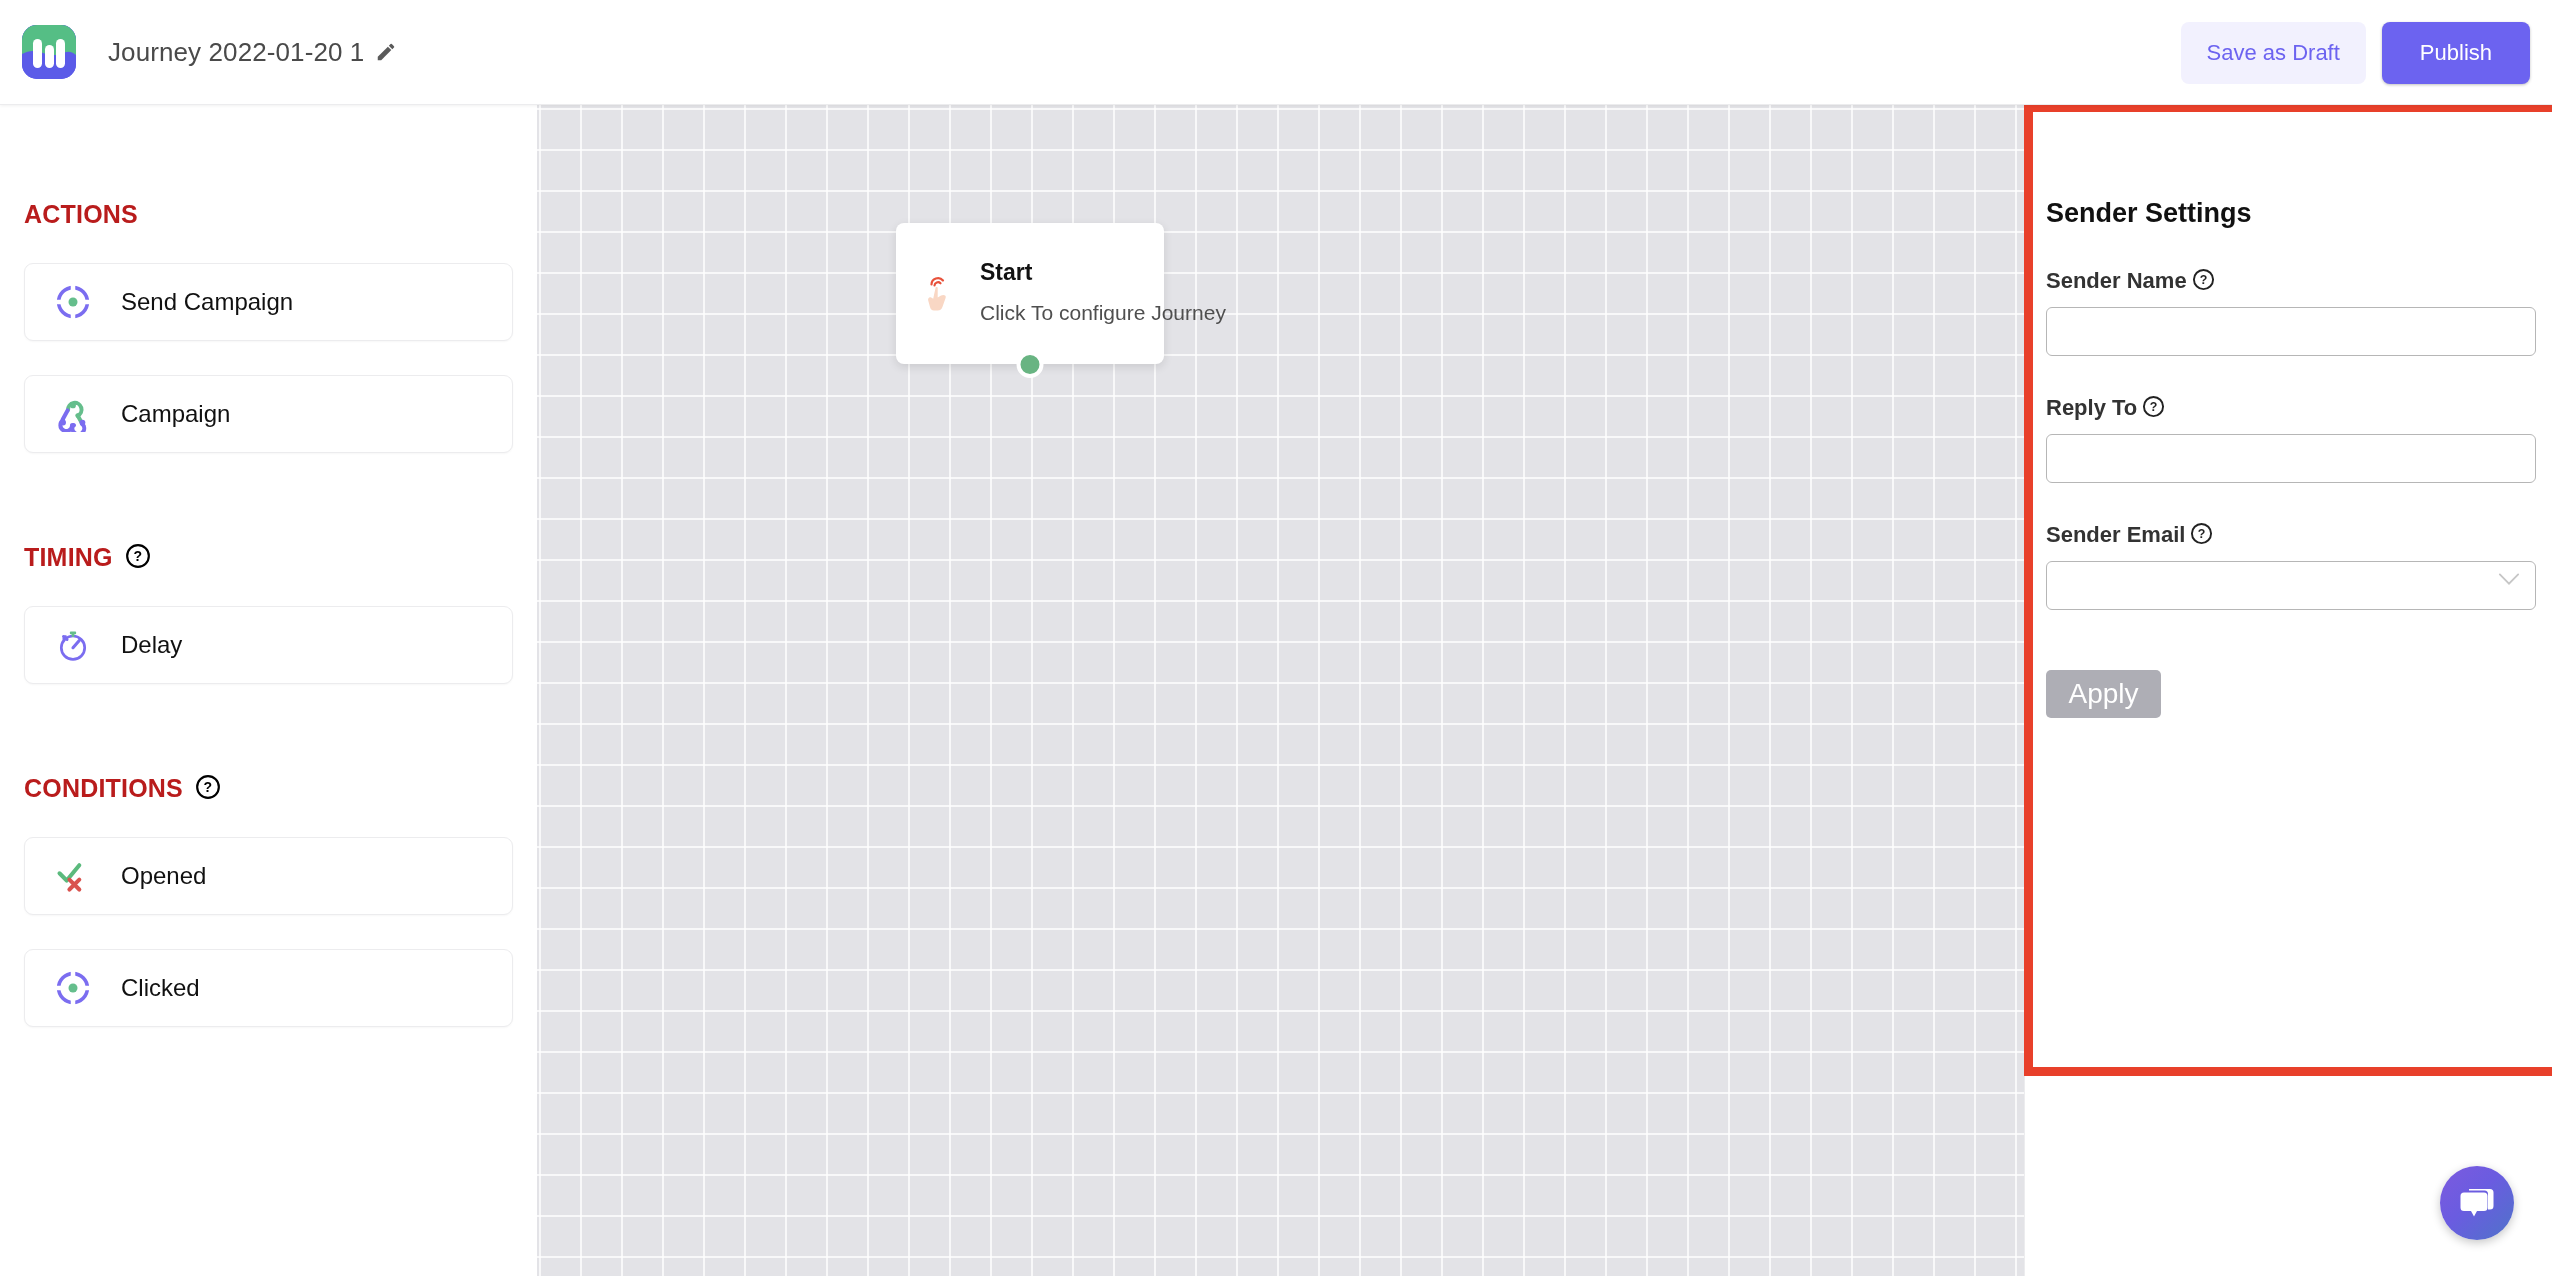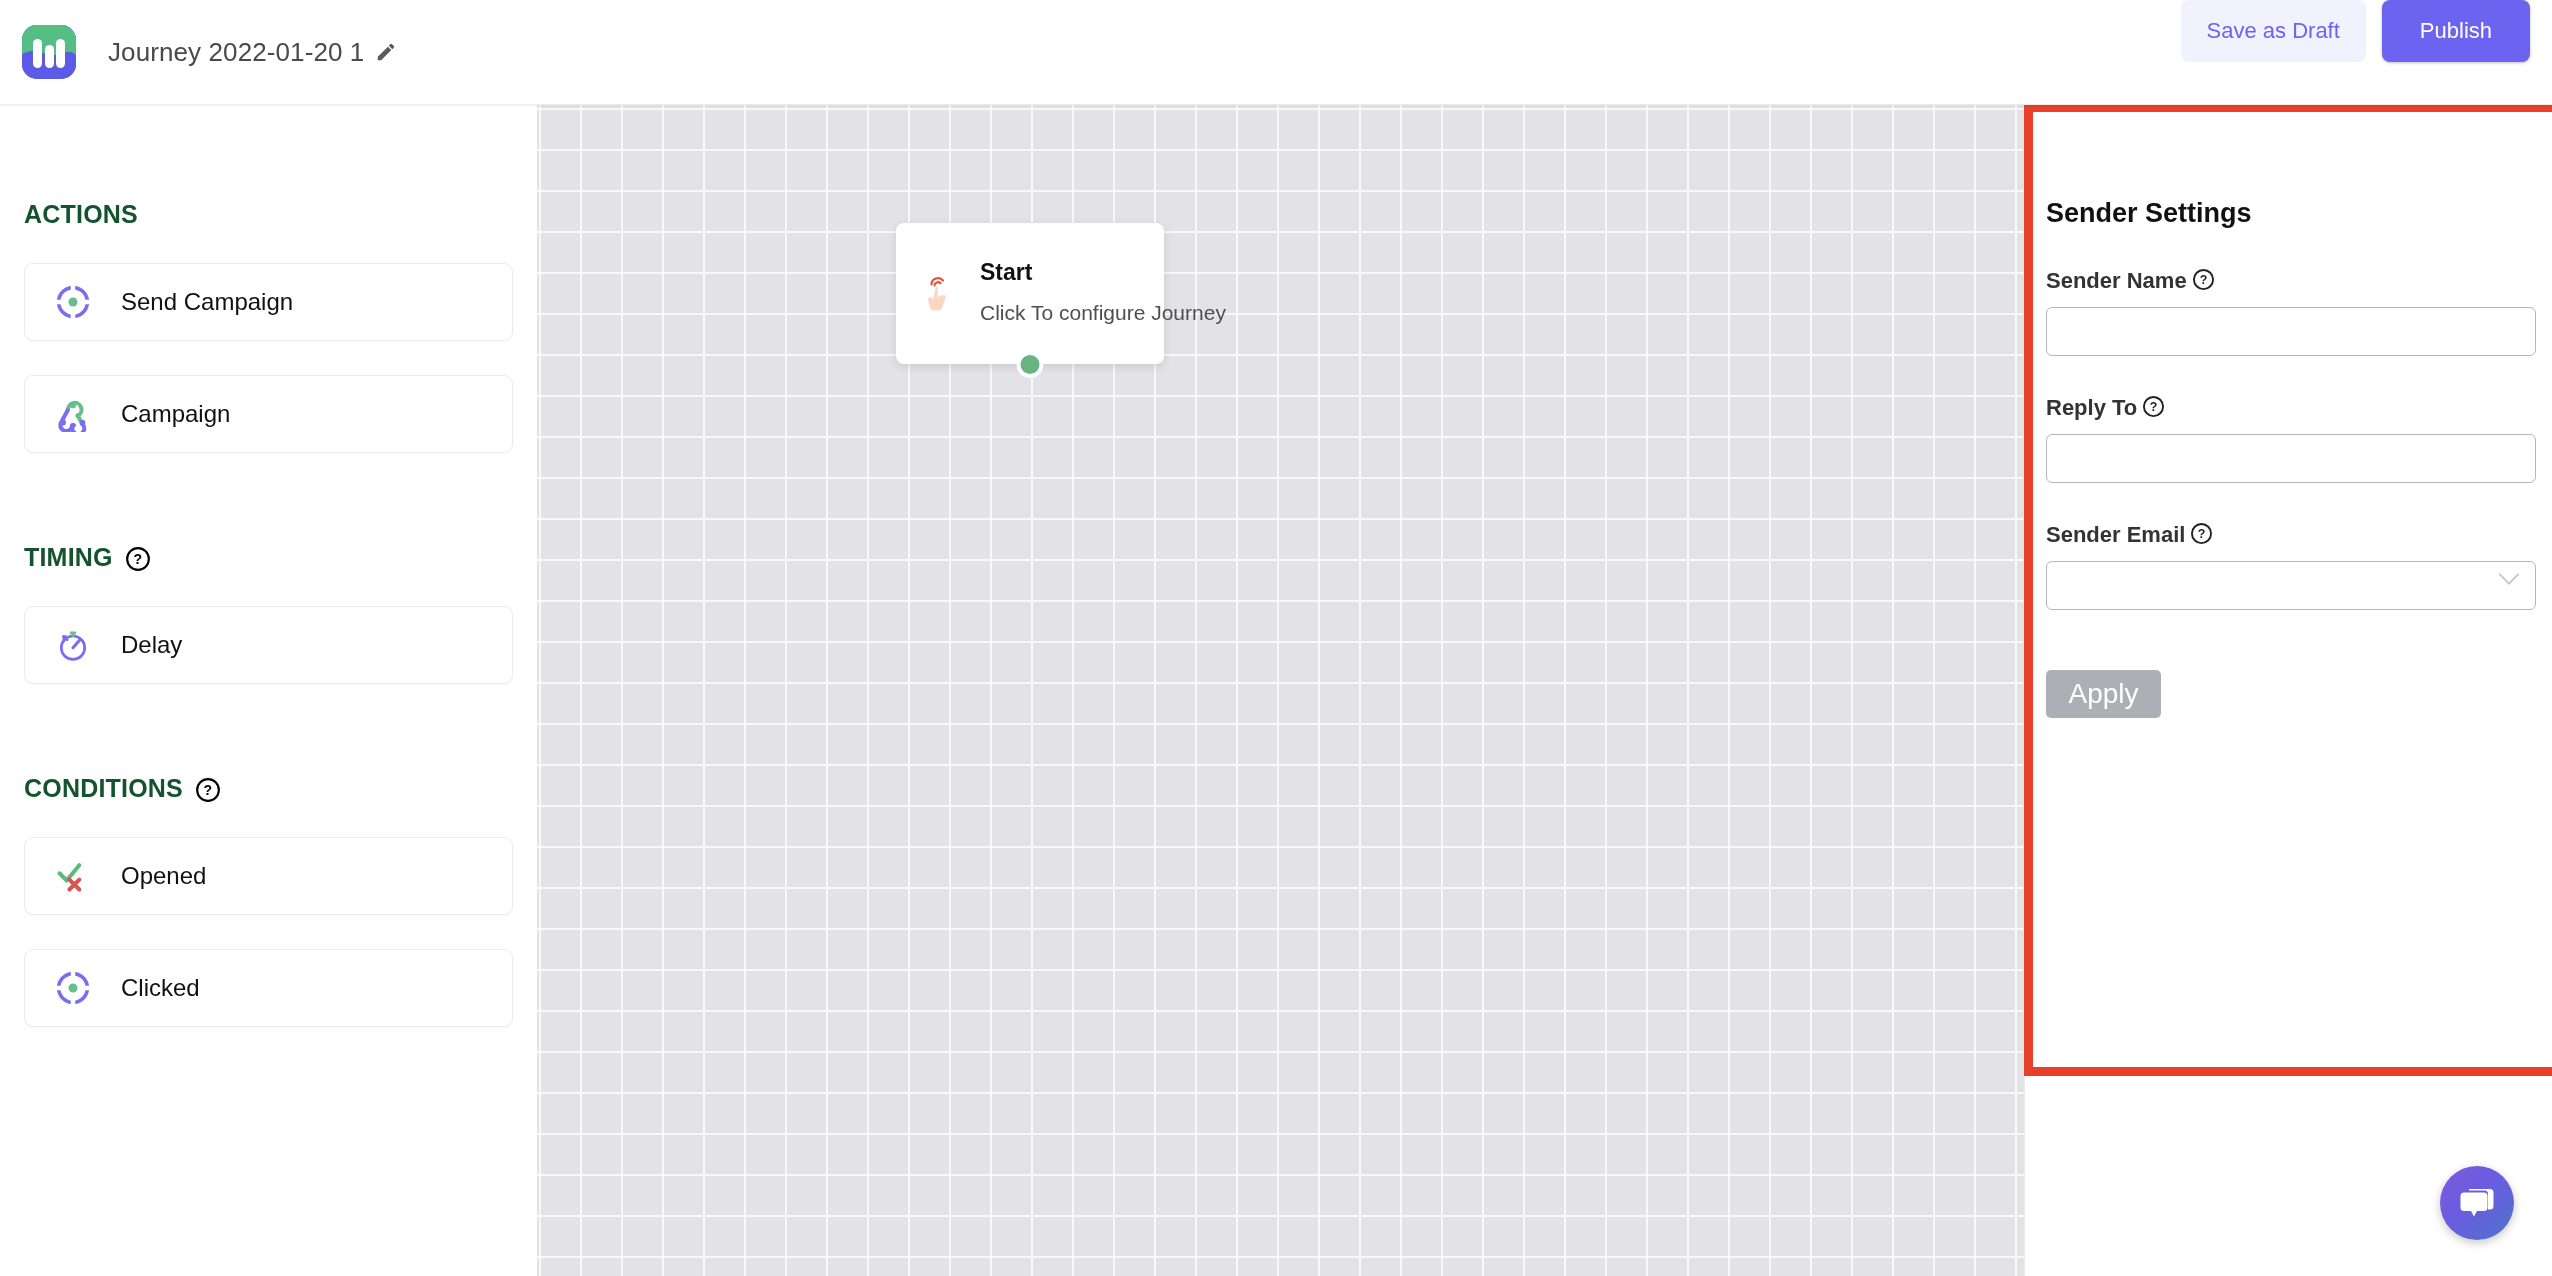--- a/index.html
+++ b/index.html
@@ -42,21 +42,21 @@
     margin-left: 32px;
     font-size: 26px; color: #4a4a4a; letter-spacing: 0.1px;
     white-space: nowrap;
   }
   .edit-pencil {
     margin-left: 11px; width: 22px; height: 22px; display: inline-block;
     vertical-align: -3px; cursor: pointer;
   }
   .header-actions {
     position: absolute; right: 22px; top: 0; height: 105px;
-    display: flex; gap: 16px;
+    display: flex; align-items: center; gap: 16px;
   }
   .btn-draft {
     background: #f2f1fe; color: #6c63f0;
     border: none; border-radius: 8px;
     font-size: 22px; font-family: inherit;
     padding: 0 26px; height: 62px; cursor: pointer;
     white-space: nowrap;
   }
   .btn-publish {
     background: #6c63f0; color: #ffffff;
@@ -69,23 +69,23 @@
 
   
   .sidebar {
     position: absolute; top: 105px; left: 0;
     width: 537px; height: 1171px;
     background: #ffffff;
     padding: 0 24px;
     overflow: hidden;
   }
   .section-title {
-    font-size: 25px; font-weight: bold; color: #14532d;
+    font-size: 25px; font-weight: bold; color: #b91c1c;
     letter-spacing: 0.2px;
-    display: flex; align-items: flex-end; gap: 12px;
+    display: flex; align-items: flex-start; gap: 12px;
   }
   .sec-actions    { margin-top: 95px; }
   .sec-timing     { margin-top: 90px; }
   .sec-conditions { margin-top: 90px; }
 
   .qmark {
     width: 26px; height: 26px; flex: none;
     display: inline-flex; align-items: center; justify-content: center;
   }
   .palette-card {

